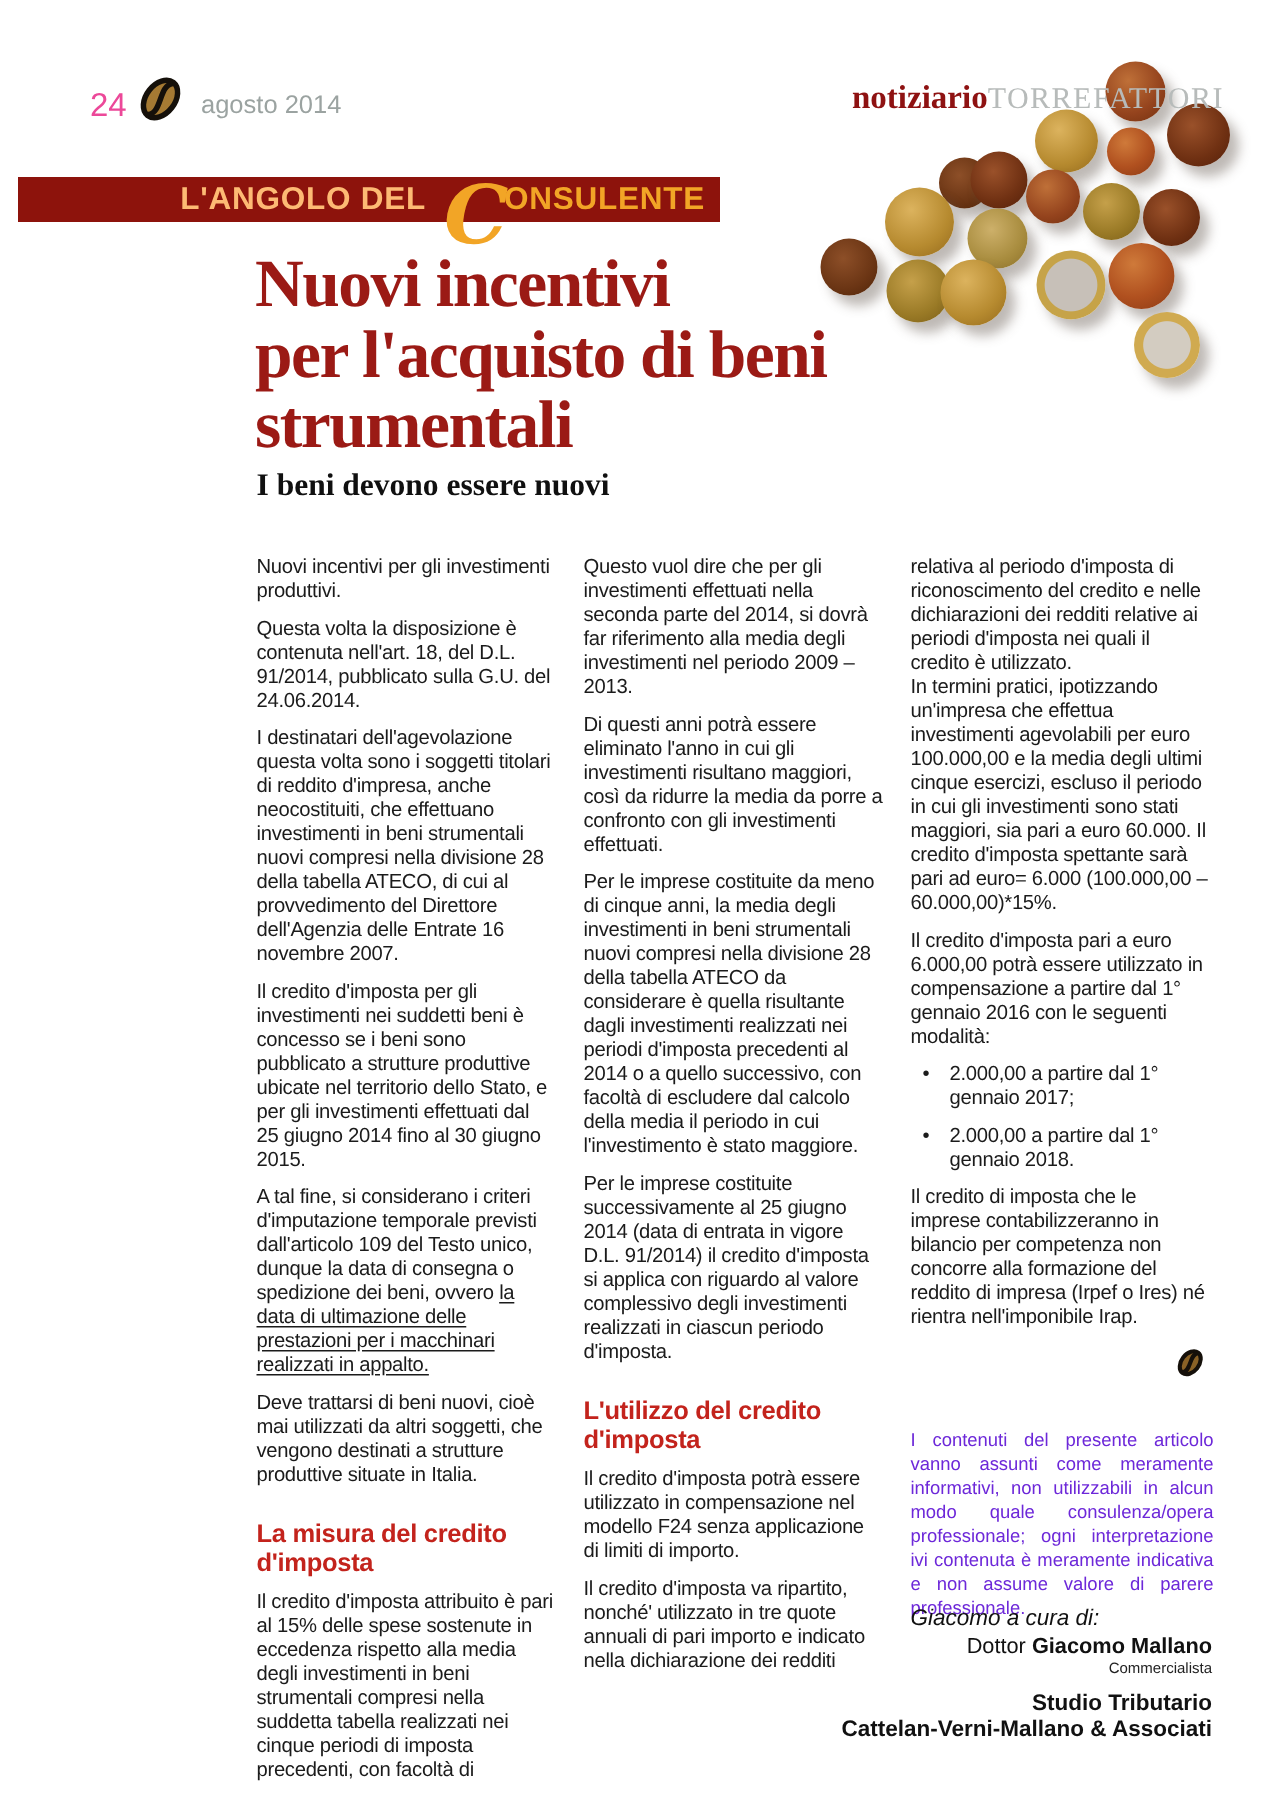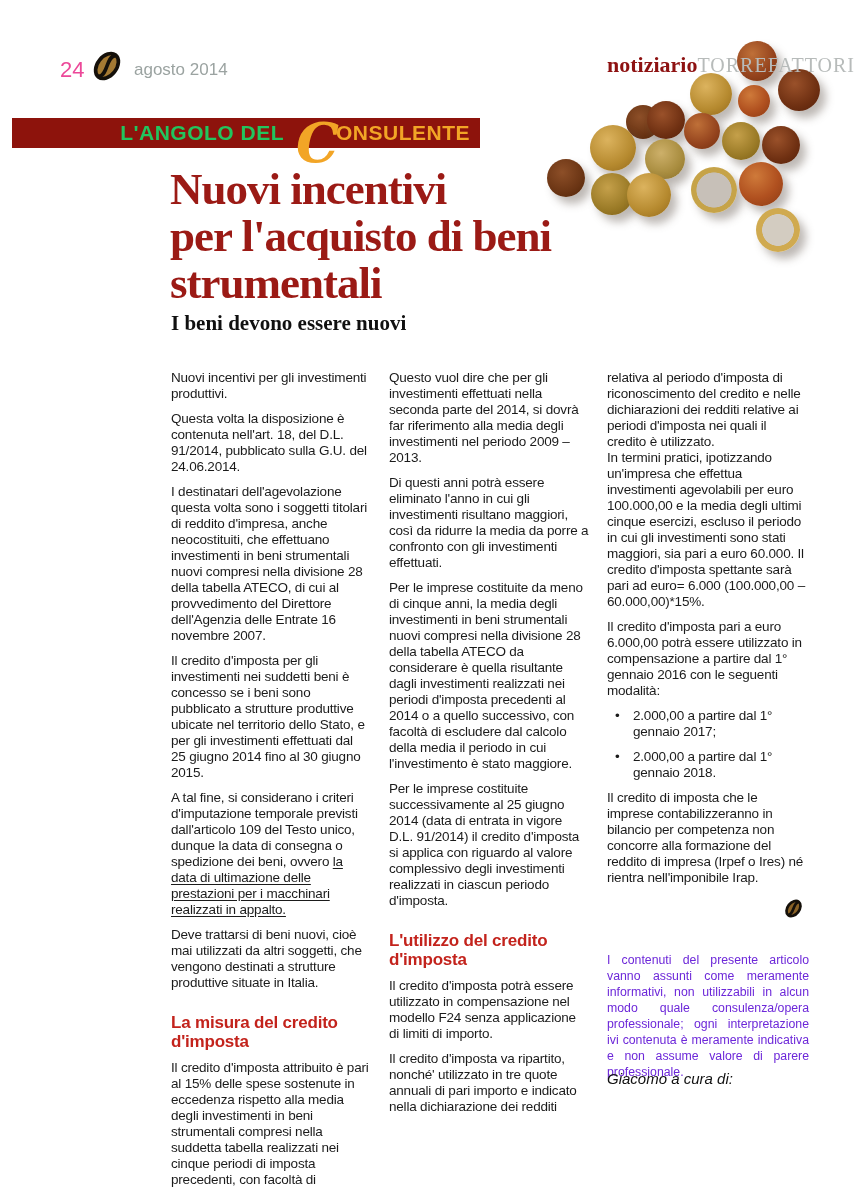--- a/index.html
+++ b/index.html
@@ -7,30 +7,30 @@
         font-family:"Liberation Sans",sans-serif;}
   
   .pageno{position:absolute;left:60px;top:57px;font-size:22px;color:#ec4899;}
   .date{position:absolute;left:134px;top:60px;font-size:17px;color:#9ba3a1;}
   .bean-logo{position:absolute;left:85px;top:41px;width:44px;height:50px;}
   .end-bean{position:absolute;left:780px;top:895px;width:27px;height:27px;}
   
   .banner{position:absolute;left:12px;top:118px;width:468px;height:30px;background:#8d130c;
           display:flex;align-items:center;justify-content:flex-end;padding-right:10px;
           box-sizing:border-box;}
-  .banner-prefix{color:#22c55e;font-weight:bold;font-size:21px;letter-spacing:.5px;white-space:pre;}
+  .banner-prefix{color:#fdba74;font-weight:bold;font-size:21px;letter-spacing:.5px;white-space:pre;}
   .banner-initial{font-family:"DejaVu Serif",serif;font-style:italic;font-weight:bold;
           font-size:54px;color:#f2a526;line-height:0;position:relative;top:10px;
           margin:0 -3px 0 6px;z-index:2;}
   .banner-rest{color:#f2a526;font-weight:bold;font-size:21px;letter-spacing:.5px;}
   
   .coins{position:absolute;left:538px;top:40px;width:296px;height:300px;background:#fff;}
   .masthead{position:absolute;left:30px;top:12px;white-space:nowrap;z-index:3;
             font-family:"Liberation Serif",serif;}
-  .masthead-left{font-weight:bold;font-size:22px;color:#8e1212;margin-left:39px;}
+  .masthead-left{font-weight:bold;font-size:22px;color:#8e1212;}
   .masthead-right{font-size:20px;color:#b7bbba;letter-spacing:1px;}
   .coin{position:absolute;border-radius:50%;box-shadow:6px 7px 8px rgba(110,100,90,.45);}
   .copper{background:radial-gradient(circle at 38% 32%,#bf7038,#94431d 60%,#71300f);}
   .copper-bright{background:radial-gradient(circle at 38% 32%,#cf7a3a,#b0501f 55%,#8a3a14);}
   .copper-dark{background:radial-gradient(circle at 40% 35%,#9a512a,#6f3012 60%,#53200a);}
   .brown{background:radial-gradient(circle at 40% 35%,#8d4f28,#6b3514 60%,#4f2408);}
   .gold{background:radial-gradient(circle at 38% 32%,#dcb35e,#b68a2f 60%,#93691c);}
   .gold-dark{background:radial-gradient(circle at 40% 35%,#c5a04a,#9a7a26 60%,#7a5d18);}
   .gold-pale{background:radial-gradient(circle at 40% 35%,#cdb06a,#a88c3e 60%,#8a6f2a);}
   .euro{background:radial-gradient(circle,#c7c0b8 0 53%,#c6a348 55% 100%);}
@@ -147,14 +147,20 @@
 
   <svg class="end-bean" viewBox="0 0 60 60">
     <g transform="rotate(38 30 30)">
       <ellipse cx="30" cy="30" rx="13" ry="19" fill="#8a6226" stroke="#15100a" stroke-width="6"></ellipse>
       <path d="M30 12 C 21 21, 39 39, 30 48" fill="none" stroke="#15100a" stroke-width="6"></path>
     </g>
   </svg>
 
   <div class="disclaimer">I contenuti del presente articolo vanno assunti come meramente informativi, non utilizzabili in alcun modo quale consulenza/opera professionale; ogni interpretazione ivi contenuta è meramente indicativa e non assume valore di parere professionale.</div>
   <div class="rubric">Giacomo a cura di:</div>
+  <div class="credits">
+    <div class="credit-line1"><span>Dottor </span><span class="credit-name">Giacomo Mallano</span></div>
+    <div class="credit-role">Commercialista</div>
+    <div class="credit-firm first">Studio Tributario</div>
+    <div class="credit-firm">Cattelan-Verni-Mallano &amp; Associati</div>
+  </div>
 
 </div>
 
 </body></html>

